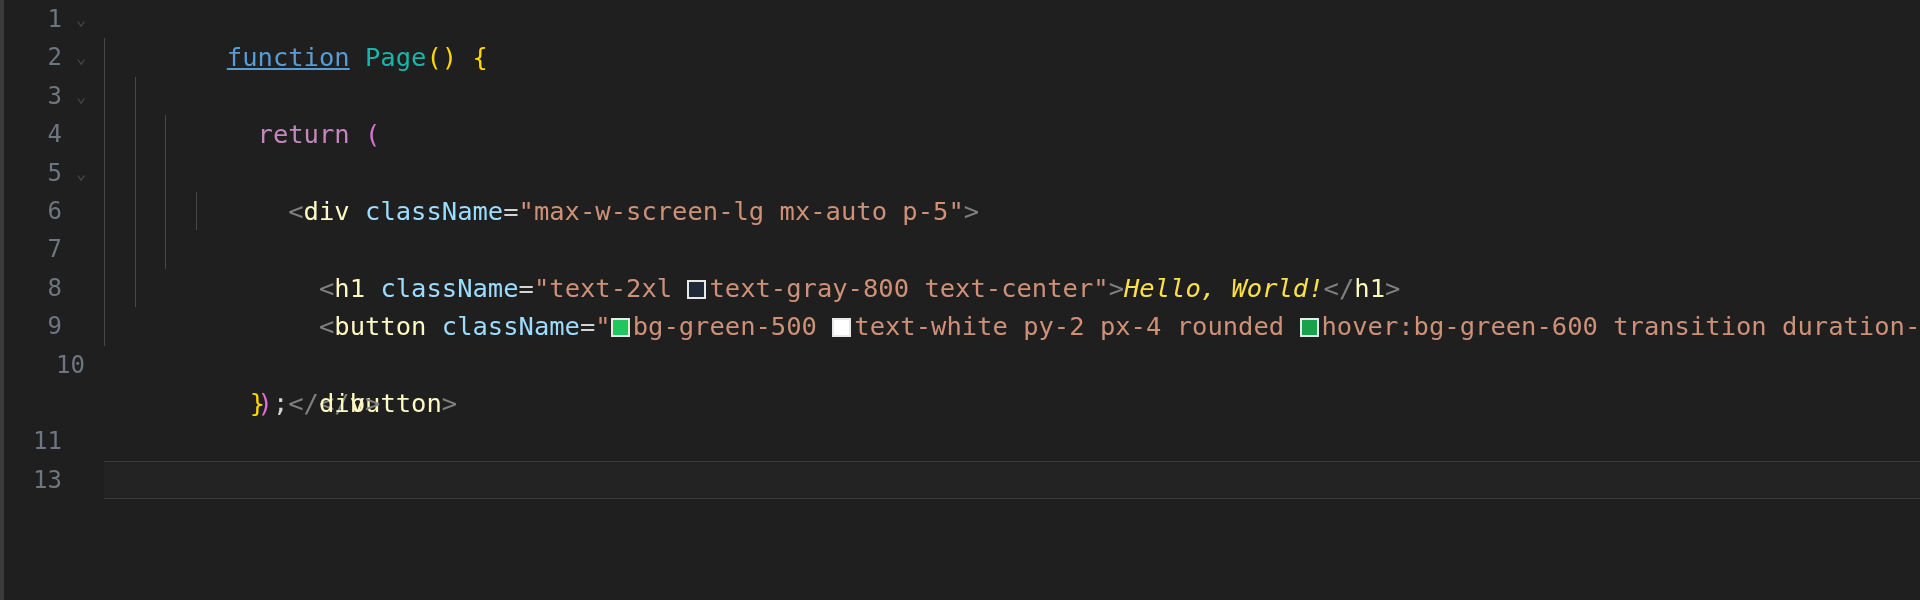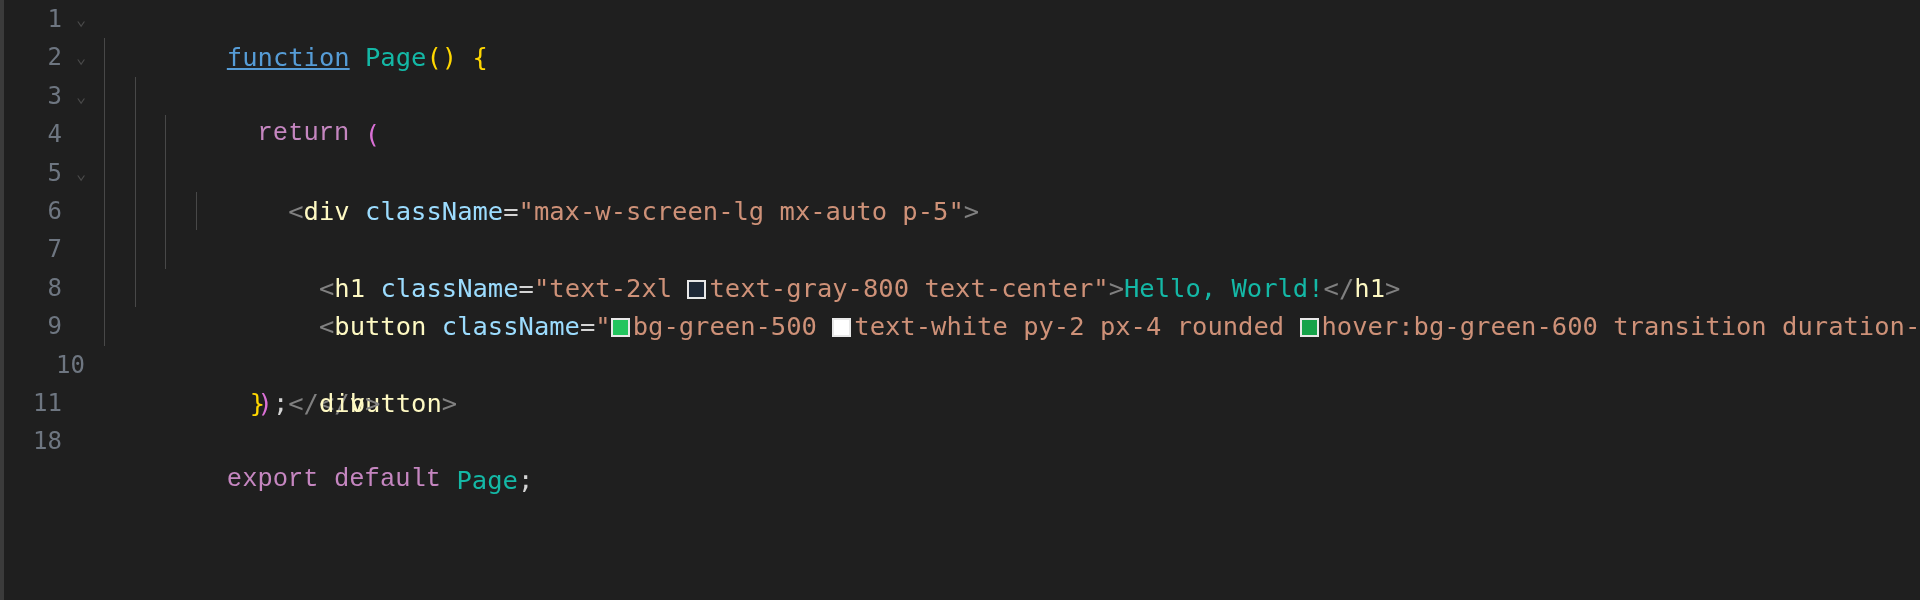--- a/index.html
+++ b/index.html
@@ -88,31 +88,31 @@
   .guide {
     position: absolute;
     top: 0;
     width: 1px;
     height: 38.4px;
     background: #484848;
   }
 
   
   .kw        { color: #569cd6; text-decoration: underline; }   
-  .kw2       { color: #c586c0; font-family: Liberation Mono, monospace; }   
+  .kw2       { color: #c586c0; }   
   .fn        { color: #14b8a6; }   
   .punct     { color: #d4d4d4; }
   .paren-y   { color: #ffd700; }
   .paren-m   { color: #da70d6; }
   .tagbr     { color: #808080; }   
   .tagjsx    { color: #fef9c3; }
   .attr      { color: #9cdcfe; }   
   .eq        { color: #d4d4d4; }
   .str       { color: #ce9178; }   
-  .text      { color: #14b8a6; }   
+  .text      { color: #fde047; font-style: italic; }   
 
   
   .swatch {
     display: inline-block;
     width: 19px;
     height: 19px;
     vertical-align: -2px;
     border: 2px solid #e8e8e8;
     box-sizing: border-box;
     margin-right: 3px;
@@ -210,29 +210,29 @@
       </span>
     </div>
 
     <div class="line" style="top:345.6px;position:absolute;left:0;right:0;margin-left:23px;">
       <span class="gutter">10</span>
       <span class="content">
         <span class="txt paren-y">}</span>
       </span>
     </div>
 
-    <div class="line" style="top:384px;position:absolute;left:0;right:0;">
+
+    <div class="line" style="top:422.4px;position:absolute;left:0;right:0;">
       <span class="gutter">11</span>
       <span class="content">
+        <span class="txt kw2">export</span><span class="txt punct"> </span><span class="txt kw2">default</span><span class="txt punct"> </span><span class="txt fn">Page</span><span class="txt punct">;</span>
+      </span>
+    </div>
+
+    <div class="line active" style="top:460.8px;position:absolute;left:0;right:0;">
+      <span class="gutter">13</span>
+      <span class="content">
         <span class="txt punct"></span>
       </span>
     </div>
-
-    <div class="line" style="top:422.4px;position:absolute;left:0;right:0;">
-      <span class="gutter">18</span>
-      <span class="content">
-        <span class="txt kw2">export</span><span class="txt punct"> </span><span class="txt kw2">default</span><span class="txt punct"> </span><span class="txt fn">Page</span><span class="txt punct">;</span>
-      </span>
-    </div>
-
 
   </div>
 </div>
 
 </body></html>

